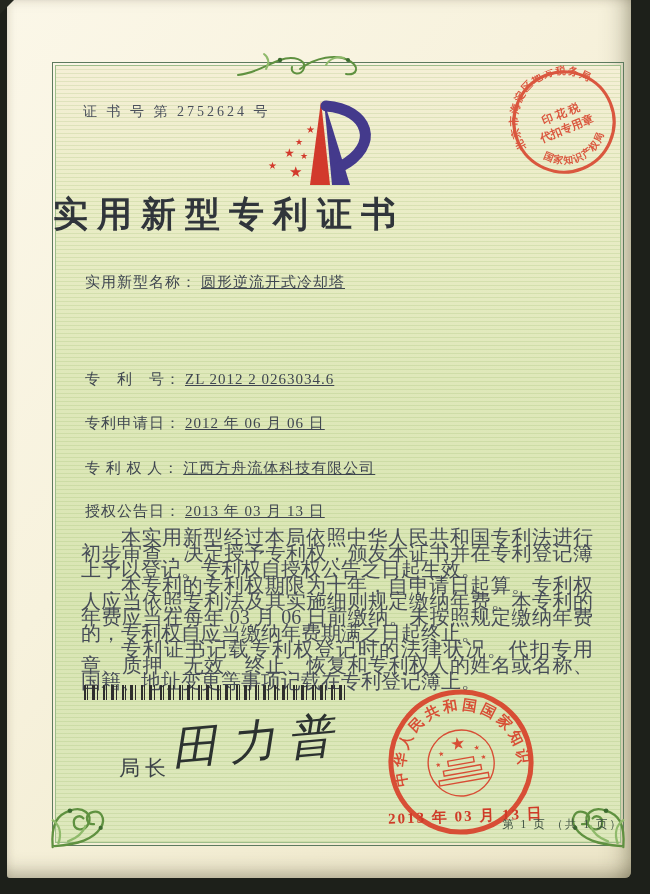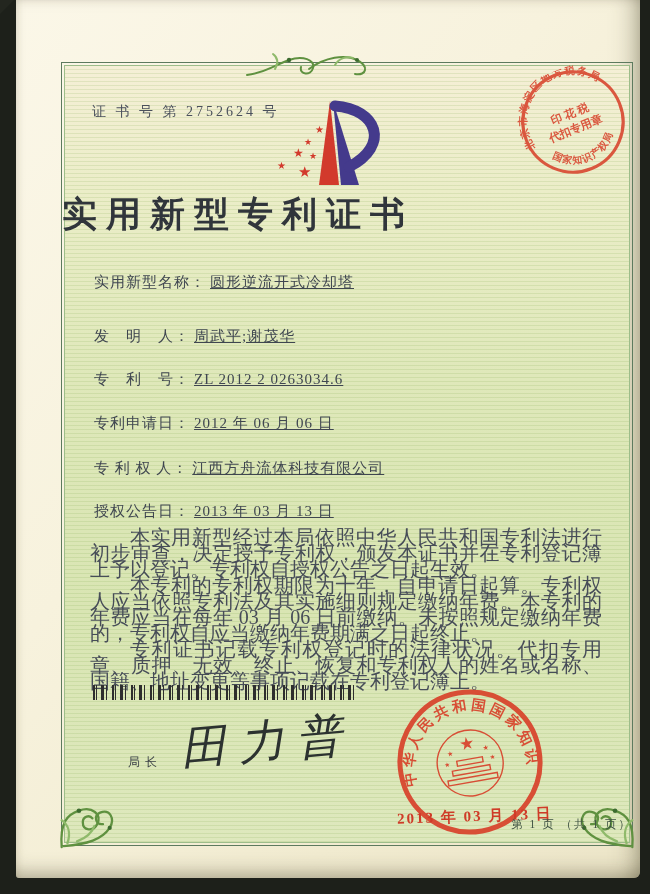--- a/index.html
+++ b/index.html
@@ -1,21 +1,21 @@
 <!DOCTYPE html>
 <html><head>
 <meta charset="utf-8">
 <style>
   * { margin:0; padding:0; box-sizing:border-box; }
   body { background:#2a2d26; font-family:"Liberation Serif","DejaVu Serif",serif; }
   .photo { position:relative; width:650px; height:894px; background:#1d201a; overflow:hidden; }
 
   
   .page {
-    position:absolute; left:16px; top:0; width:624px; height:878px;
+    position:absolute; left:7px; top:0; width:624px; height:878px;
     background:linear-gradient(130deg,#fbf7e8 0%,#f7f2dd 40%,#f1ebd0 75%,#ece5c8 100%);
     box-shadow: inset -20px 0 26px -18px rgba(70,65,40,.5),
                 inset 0 -16px 20px -12px rgba(70,65,40,.4),
                 inset 4px 4px 10px -6px rgba(70,65,40,.25);
     border-radius:0 0 6px 3px;
   }
   .corner-dark { position:absolute; left:0; top:0; width:0; height:0;
     border-top:14px solid #23261f; border-right:14px solid transparent; }
 
   
@@ -48,21 +48,21 @@
   .body-text p { text-indent:2em; }
 
   .barcode { position:absolute; left:31px; top:622px; width:266px; height:15px;
     background:repeating-linear-gradient(90deg,
       #2e2e2e 0 2px, transparent 2px 3px,
       #2e2e2e 3px 4px, transparent 4px 8px,
       #2e2e2e 8px 11px, transparent 11px 13px,
       #2e2e2e 13px 14px, transparent 14px 19px);
   }
 
-  .director-label { position:absolute; left:66px; top:691px; font-size:12px;
+  .director-label { position:absolute; left:66px; top:691px; font-size:21px;
     letter-spacing:5px; color:#3c4247; }
   .signature { position:absolute; left:118px; top:648px; font-size:46px;
     font-style:italic; letter-spacing:12px; color:#2c3230;
     transform:rotate(-5deg); white-space:nowrap; }
 
   .issue-seal { position:absolute; left:333px; top:624px; width:150px; height:150px;
     transform:rotate(-10deg); opacity:.93; }
   .seal-date { position:absolute; left:335px; top:744px; font-size:15px; font-weight:600;
     color:#cf3b28; letter-spacing:2px; transform:rotate(-2deg); white-space:nowrap; }
 
@@ -129,21 +129,20 @@
           <text x="20" y="60" font-size="12">★</text>
           <text x="36" y="62" font-size="9">★</text>
           <text x="25" y="80" font-size="15">★</text>
           <text x="4" y="72" font-size="10">★</text>
         </g>
       </svg>
 
       <div class="txt title">实用新型专利证书</div>
 
       <div class="field f0"><span>实用新型名称：</span><span class="val">圆形逆流开式冷却塔</span></div>
-      <div class="field f1"><span>发　明　人：</span><span class="val">周武平;谢茂华</span></div>
       <div class="field f2"><span>专　利　号：</span><span class="val">ZL 2012 2 0263034.6</span></div>
       <div class="field f3"><span>专利申请日：</span><span class="val">2012 年 06 月 06 日</span></div>
       <div class="field f4"><span>专 利 权 人：</span><span class="val">江西方舟流体科技有限公司</span></div>
       <div class="field f5"><span>授权公告日：</span><span class="val">2013 年 03 月 13 日</span></div>
 
       <div class="body-text">
         <p>本实用新型经过本局依照中华人民共和国专利法进行初步审查，决定授予专利权，颁发本证书并在专利登记簿上予以登记。专利权自授权公告之日起生效。</p>
         <p>本专利的专利权期限为十年，自申请日起算。专利权人应当依照专利法及其实施细则规定缴纳年费。本专利的年费应当在每年 03 月 06 日前缴纳。未按照规定缴纳年费的，专利权自应当缴纳年费期满之日起终止。</p>
         <p>专利证书记载专利权登记时的法律状况。代扣专用章、质押、无效、终止、恢复和专利权人的姓名或名称、国籍、地址变更等事项记载在专利登记簿上。</p>
       </div>

